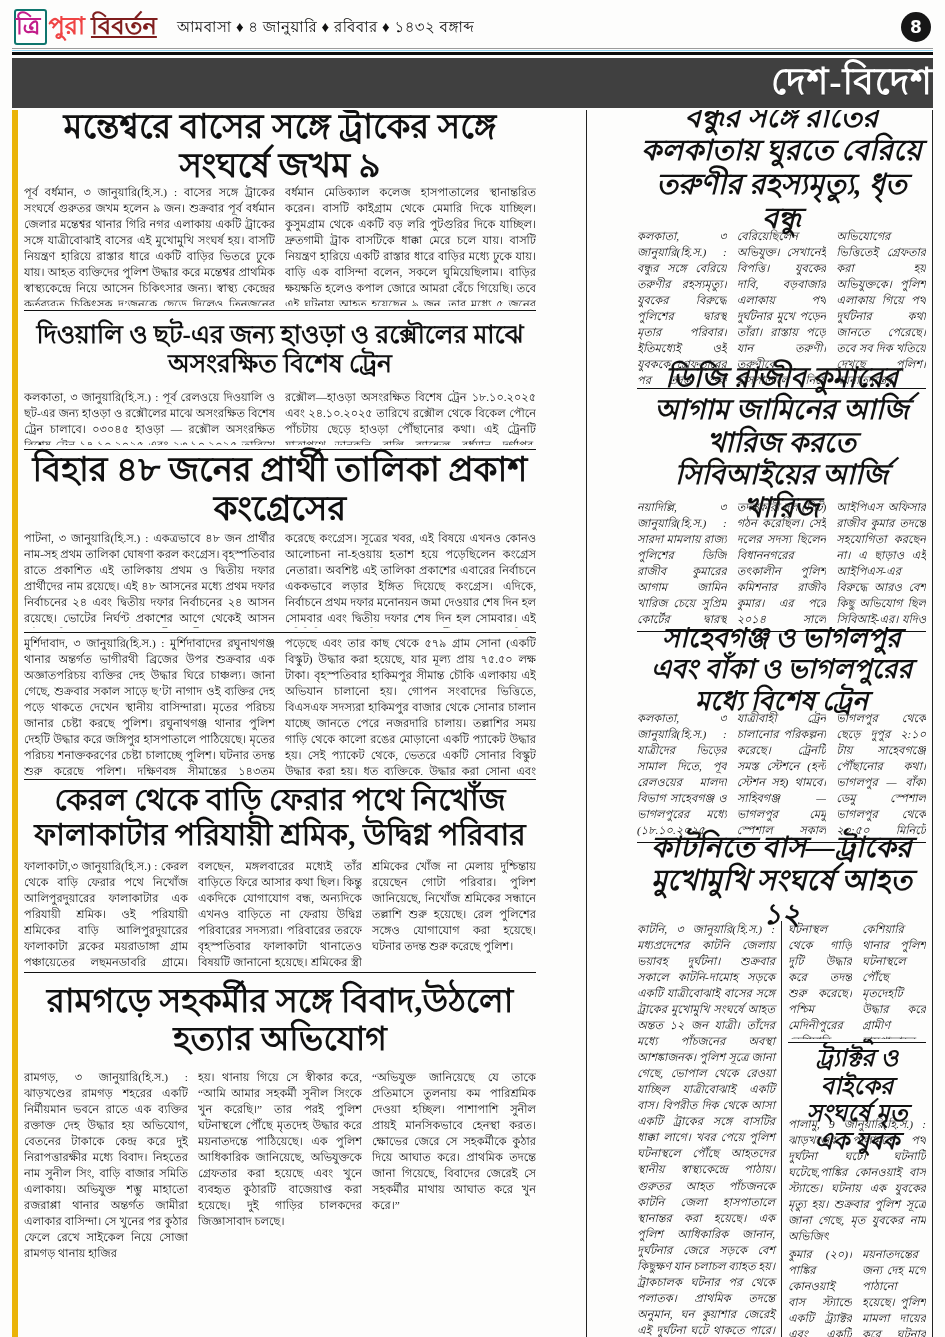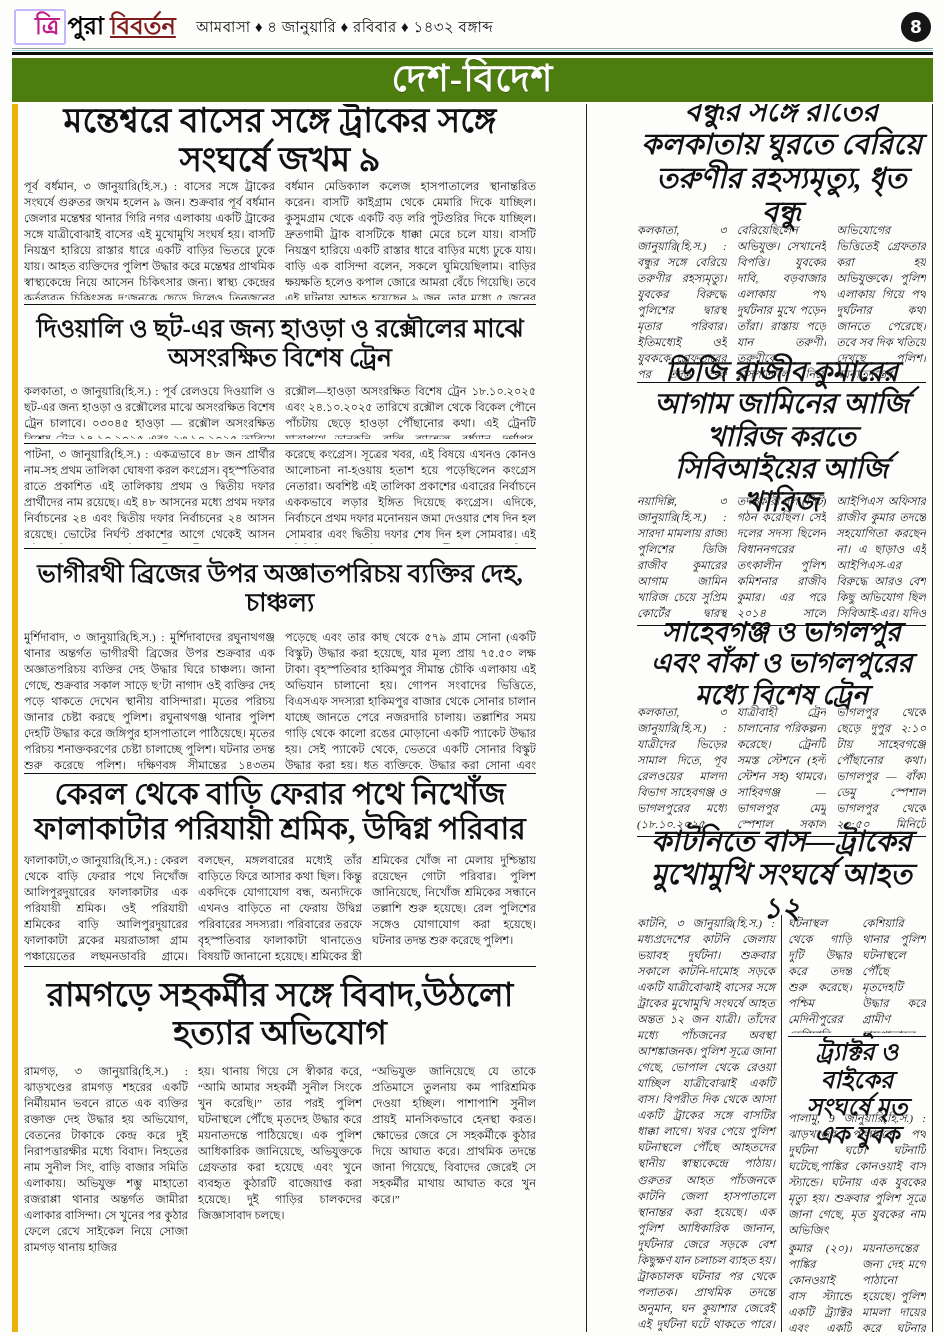--- a/index.html
+++ b/index.html
@@ -15,44 +15,44 @@
   }
   
   .masthead{
     height:46px;
     padding:8px 14px 0 14px;
     display:flex;align-items:center;gap:14px;
     box-sizing:border-box;
   }
   .logo{display:flex;align-items:baseline;gap:2px;white-space:nowrap;}
   .logo-box{
-    display:inline-block;border:2px solid #c4b5fd;color:#c21c8a;
-    font-weight:bold;font-size:24px;line-height:1;padding:3px 4px 5px 19px;
+    display:inline-block;border:2px solid #0f766e;color:#c21c8a;
+    font-weight:bold;font-size:24px;line-height:1;padding:3px 4px 5px 0;
     border-radius:3px;background:#fff;
   }
-  .logo-mid{color:#000000;font-weight:bold;font-size:24px;}
+  .logo-mid{color:#ef4444;font-weight:bold;font-size:24px;}
   .logo-suffix{color:#7f1d1d;font-weight:bold;font-size:24px;text-decoration:underline;margin-left:4px;}
   .edition-line{font-size:15px;font-weight:normal;letter-spacing:.5px;margin-left:6px;}
   .page-circle{
     margin-left:auto;
     width:30px;height:30px;border-radius:50%;
     background:#161616;color:#fff;
     display:flex;align-items:center;justify-content:center;
     font-size:17px;font-weight:bold;
     font-family:"DejaVu Sans",sans-serif;
   }
   .rule-wrap{margin:2px 12px 0 12px;}
   .rule-thin{border-top:1px solid #9b9b9b;}
   .rule-cyan{border-top:1px solid #8fd4f2;margin-top:1px;}
   .rule-thick{border-top:3px solid #0c0c0c;margin-top:1px;}
   
   .section-bar{
-    margin:3px 12px 0 12px;height:44px;
-    background:#4d7c0f;
-    display:flex;align-items:center;justify-content:center;
+    margin:3px 12px 0 12px;height:50px;
+    background:#404040;
+    display:flex;align-items:center;justify-content:flex-end;
   }
   .section-title{
     color:#ffffff;font-size:37px;font-weight:bold;letter-spacing:1px;
     text-shadow:0 1px 0 rgba(0,0,0,.25);
   }
   
   .content{
     margin:2px 12px 0 12px;height:1228px;
     border-left:6px solid #eab308;border-right:1px solid #222;
     display:flex;box-sizing:border-box;overflow:hidden;gap:44px;
@@ -124,28 +124,28 @@
 
       <article>
         <div class="hl hl-31" style="height:76px">দিওয়ালি ও ছট-এর জন্য হাওড়া ও রক্সৌলের মাঝে অসংরক্ষিত বিশেষ ট্রেন</div>
         <div class="body-row" style="height:62px">
           <div class="tcol">কলকাতা, ৩ জানুয়ারি(হি.স.) : পূর্ব রেলওয়ে দিওয়ালি ও ছট-এর জন্য হাওড়া ও রক্সৌলের মাঝে অসংরক্ষিত বিশেষ ট্রেন চালাবে। ০৩০৪৫ হাওড়া — রক্সৌল অসংরক্ষিত বিশেষ ট্রেন ১৭.১০.২০২৫ এবং ২৩.১০.২০২৫ তারিখে রাত ৯:১০-এ হাওড়া থেকে ছেড়ে পরের দিন বিকেল ৪:১৫, অর্থাৎ সওয়া চারটায় রক্সৌলে পৌঁছানোর কথা। ০৩০৪৬</div>
           <div class="tcol">রক্সৌল—হাওড়া অসংরক্ষিত বিশেষ ট্রেন ১৮.১০.২০২৫ এবং ২৪.১০.২০২৫ তারিখে রক্সৌল থেকে বিকেল পৌনে পাঁচটায় ছেড়ে হাওড়া পৌঁছানোর কথা। এই ট্রেনটি যাত্রাপথে ডানকুনি, বালি, ব্যান্ডেল, বর্ধমান, দুর্গাপুর, আসানসোল, চিত্তরঞ্জন, মধুপুর এবং জামতাড়া স্টেশনে উভয় দিকে বিরতি নেবে। রেল সূত্রে এই বিষয়ে জানা গেছে</div>
         </div>
       </article>
 
       <article>
+        <div class="hl hl-34" style="height:78px">বিহার ৪৮ জনের প্রার্থী তালিকা প্রকাশ কংগ্রেসের</div>
         <div class="body-row" style="height:104px">
           <div class="tcol">পাটনা, ৩ জানুয়ারি(হি.স.) : একত্রভাবে ৪৮ জন প্রার্থীর নাম-সহ প্রথম তালিকা ঘোষণা করল কংগ্রেস। বৃহস্পতিবার রাতে প্রকাশিত এই তালিকায় প্রথম ও দ্বিতীয় দফার প্রার্থীদের নাম রয়েছে। এই ৪৮ আসনের মধ্যে প্রথম দফার নির্বাচনের ২৪ এবং দ্বিতীয় দফার নির্বাচনের ২৪ আসন রয়েছে। ভোটের নির্ঘণ্ট প্রকাশের আগে থেকেই আসন বণ্টন নিয়ে মহাজোটের সঙ্গী রাষ্ট্রীয় জনতা দল (আরজেডি) এবং বামেদের সঙ্গে আলোচনা</div>
           <div class="tcol">করেছে কংগ্রেস। সূত্রের খবর, এই বিষয়ে এখনও কোনও আলোচনা না-হওয়ায় হতাশ হয়ে পড়েছিলেন কংগ্রেস নেতারা। অবশিষ্ট এই তালিকা প্রকাশের এবারের নির্বাচনে এককভাবে লড়ার ইঙ্গিত দিয়েছে কংগ্রেস। এদিকে, নির্বাচনে প্রথম দফার মনোনয়ন জমা দেওয়ার শেষ দিন হল সোমবার এবং দ্বিতীয় দফার শেষ দিন হল সোমবার। এই পরিস্থিতিতে বৃহস্পতিবার রাতে প্রার্থীদের প্রথম তালিকা প্রকাশ করল কংগ্রেস।</div>
         </div>
       </article>
 
       <article>
-        <div class="hl hl-31" style="height:78px">ভাগীরথী ব্রিজের উপর অজ্ঞাতপরিচয় ব্যক্তির দেহ, চাঞ্চল্য</div>
         <div class="body-row" style="height:146px">
           <div class="tcol">মুর্শিদাবাদ, ৩ জানুয়ারি(হি.স.) : মুর্শিদাবাদের রঘুনাথগঞ্জ থানার অন্তর্গত ভাগীরথী ব্রিজের উপর শুক্রবার এক অজ্ঞাতপরিচয় ব্যক্তির দেহ উদ্ধার ঘিরে চাঞ্চল্য। জানা গেছে, শুক্রবার সকাল সাড়ে ছ’টা নাগাদ ওই ব্যক্তির দেহ পড়ে থাকতে দেখেন স্থানীয় বাসিন্দারা। মৃতের পরিচয় জানার চেষ্টা করছে পুলিশ। রঘুনাথগঞ্জ থানার পুলিশ দেহটি উদ্ধার করে জঙ্গিপুর হাসপাতালে পাঠিয়েছে। মৃতের পরিচয় শনাক্তকরণের চেষ্টা চালাচ্ছে পুলিশ। ঘটনার তদন্ত শুরু করেছে পুলিশ। দক্ষিণবঙ্গ সীমান্তের ১৪৩তম ব্যাটালিয়নের জওয়ানরা একটি বড় সোনা পাচারের প্রচেষ্টা ব্যর্থ করে দিয়েছে। এক পাচারকারীর হাতেনাতে ধরা</div>
           <div class="tcol">পড়েছে এবং তার কাছ থেকে ৫৭৯ গ্রাম সোনা (একটি বিস্কুট) উদ্ধার করা হয়েছে, যার মূল্য প্রায় ৭৫.৫০ লক্ষ টাকা। বৃহস্পতিবার হাকিমপুর সীমান্ত চৌকি এলাকায় এই অভিযান চালানো হয়। গোপন সংবাদের ভিত্তিতে, বিএসএফ সদস্যরা হাকিমপুর বাজার থেকে সোনার চালান যাচ্ছে জানতে পেরে নজরদারি চালায়। তল্লাশির সময় গাড়ি থেকে কালো রঙের মোড়ানো একটি প্যাকেট উদ্ধার হয়। সেই প্যাকেট থেকে, ভেতরে একটি সোনার বিস্কুট উদ্ধার করা হয়। ধৃত ব্যক্তিকে, উদ্ধার করা সোনা এবং গাড়িটি পরবর্তী আইনি ব্যবস্থা নেওয়ার জন্য সংশ্লিষ্ট বিভাগের কাছে হস্তান্তর করা হয়েছে।</div>
         </div>
       </article>
 
       <article>
         <div class="hl hl-30" style="height:76px">কেরল থেকে বাড়ি ফেরার পথে নিখোঁজ ফালাকাটার পরিযায়ী শ্রমিক, উদ্বিগ্ন পরিবার</div>
         <div class="body-row" style="height:116px">
           <div class="tcol">ফালাকাটা,৩ জানুয়ারি(হি.স.) : কেরল থেকে বাড়ি ফেরার পথে নিখোঁজ আলিপুরদুয়ারের ফালাকাটার এক পরিযায়ী শ্রমিক। ওই পরিযায়ী শ্রমিকের বাড়ি আলিপুরদুয়ারের ফালাকাটা ব্লকের ময়রাডাঙ্গা গ্রাম পঞ্চায়েতের লছমনডাবরি গ্রামে। পরিবার সূত্রে জানা গিয়েছে, দেড় মাস আগে রাজমিস্ত্রির কাজ করতে কেরলে গিয়েছিলেন তিনি। রবিবার বাড়ি ফেরার উদ্দেশ্যে ট্রেনে ওঠেন। সোমবার সন্ধ্যা পর্যন্ত ফোনে পরিবারের সঙ্গে কথা হয় তাঁর। তারপর থেকেই তাঁর মোবাইল বন্ধ। পরিজনরা</div>

